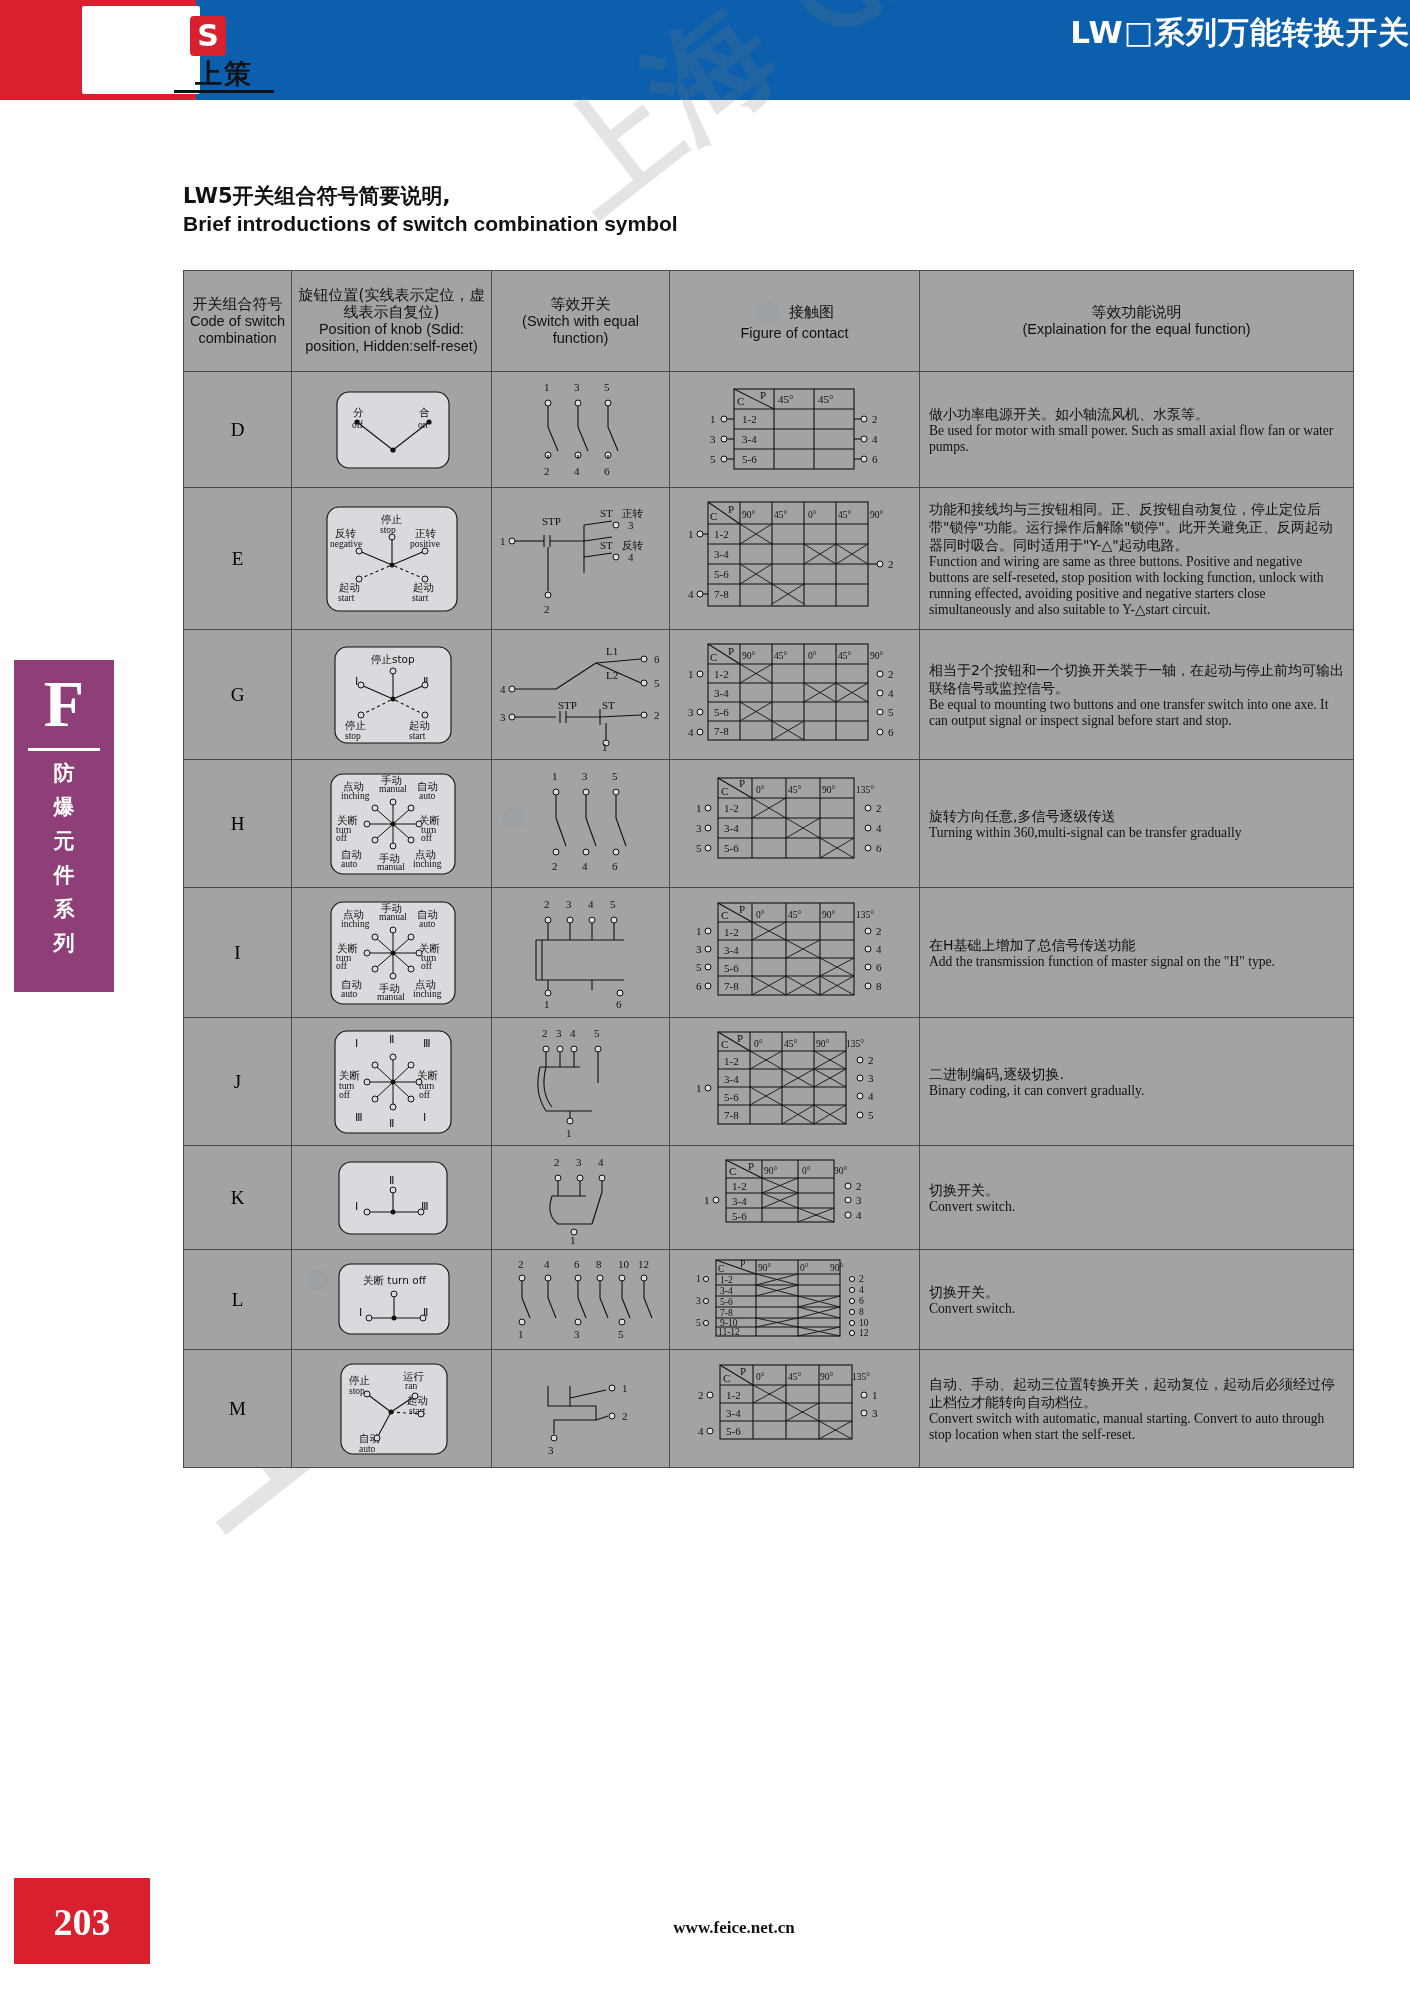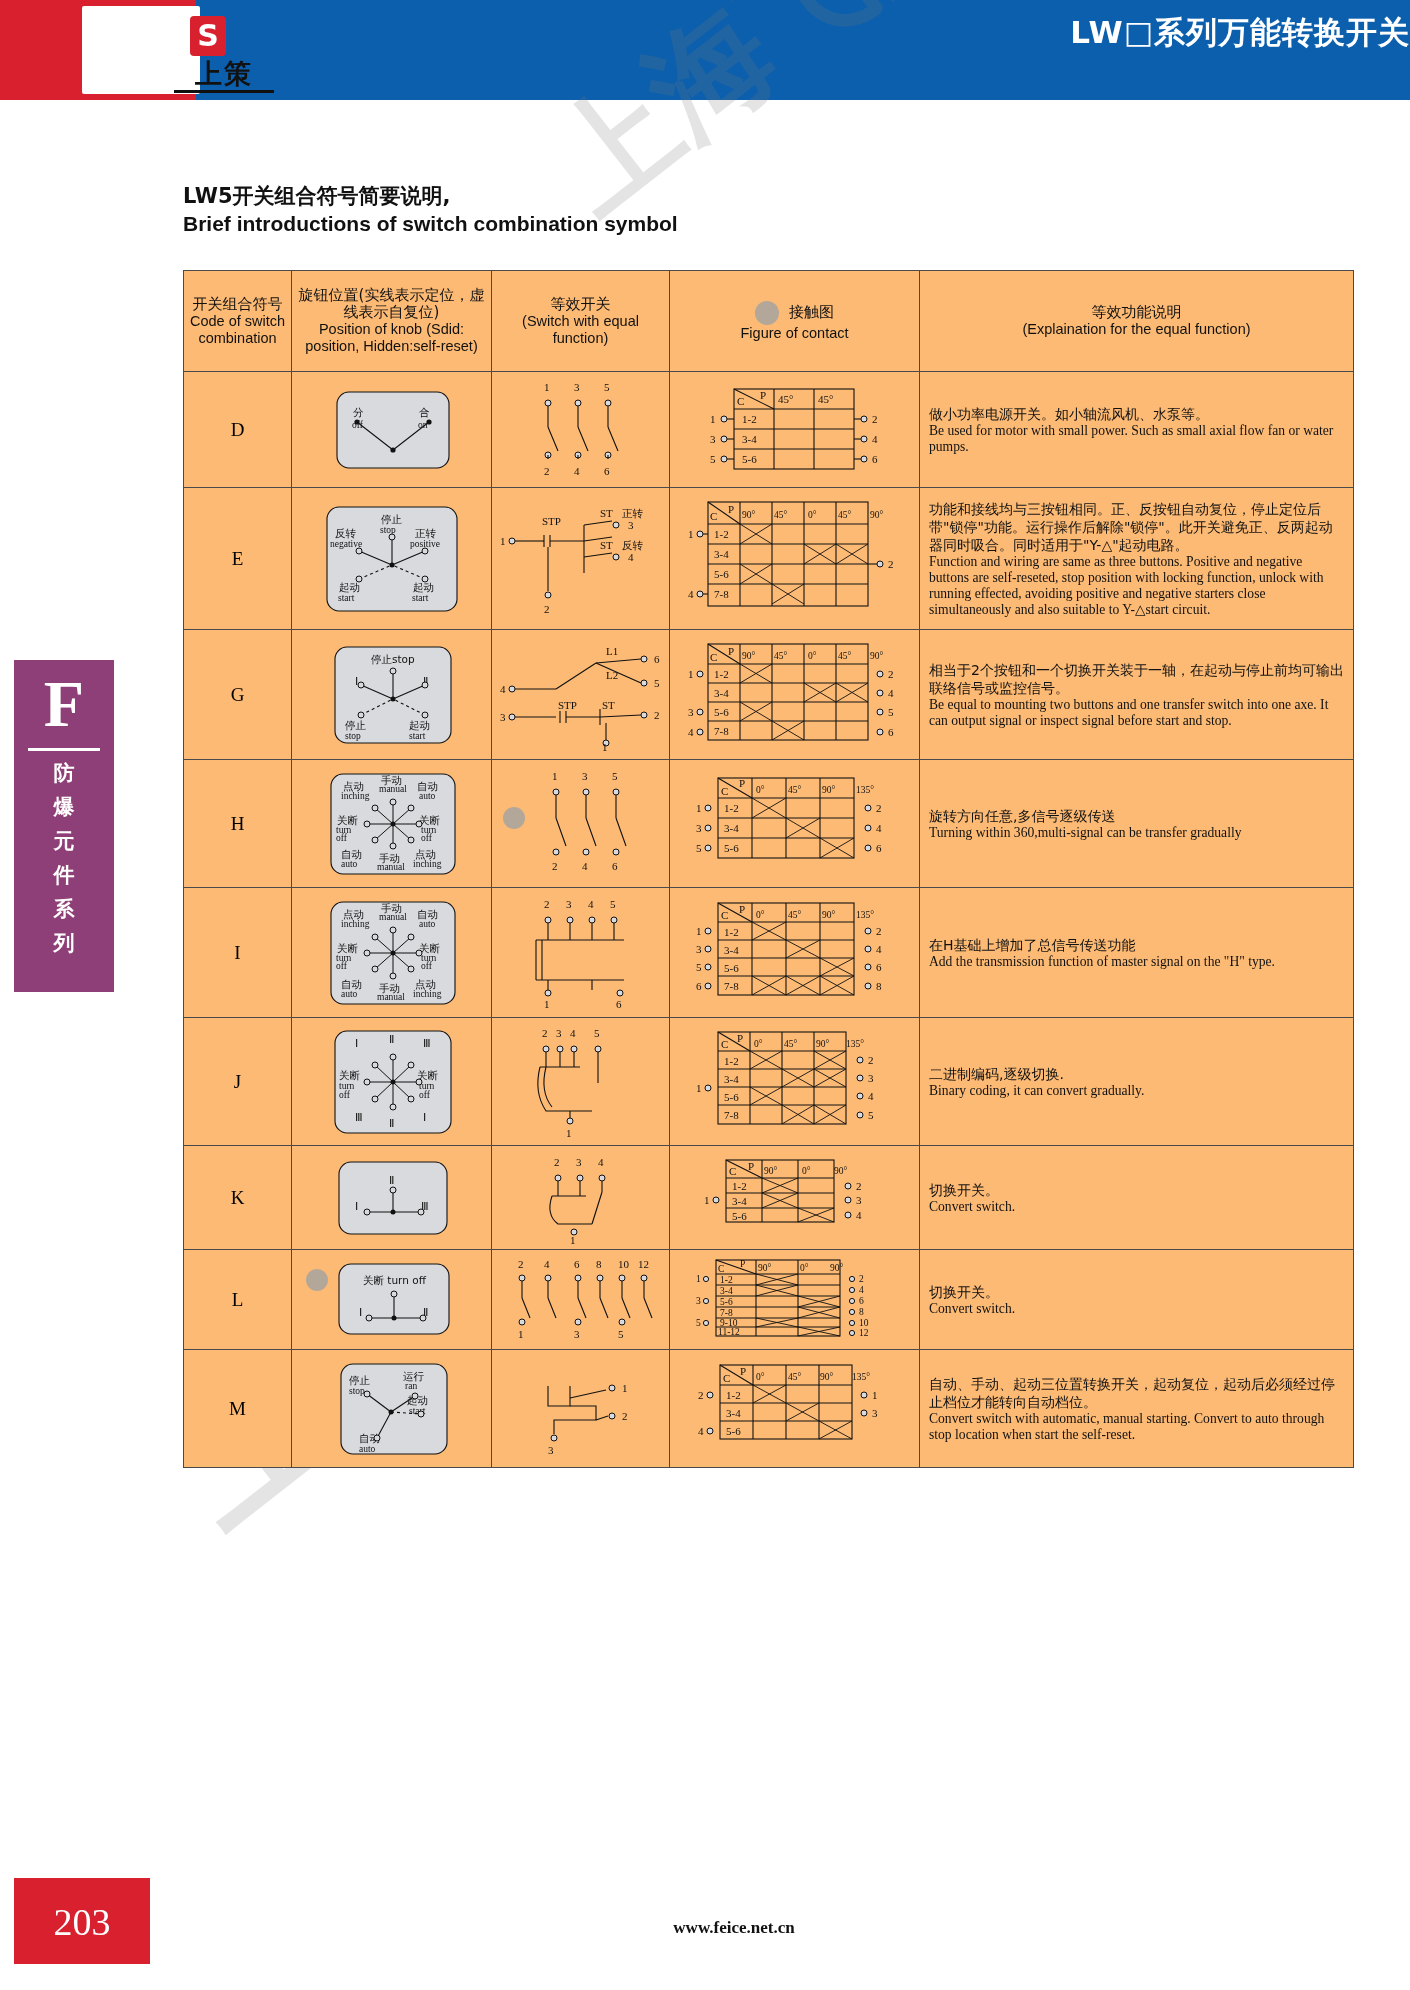--- a/index.html
+++ b/index.html
@@ -18,30 +18,30 @@
 
   
   .side-tab{position:absolute;left:14px;top:660px;width:100px;height:330px;background:#8f3f78;}
   .side-tab .letter{position:absolute;left:0;top:6px;width:100px;text-align:center;color:#ffffff;font-size:66px;font-weight:bold;font-family:"Liberation Serif",serif;}
   .side-tab .bar{position:absolute;left:14px;top:88px;width:72px;height:3px;background:#ffffff;}
   .side-tab .vtext{position:absolute;left:0;top:96px;width:100px;text-align:center;color:#ffffff;font-size:21px;font-weight:bold;line-height:34px;font-family:"DejaVu Sans",sans-serif;}
   .side-tab-tail{position:absolute;left:14px;top:990px;width:100px;height:2px;background:#8f3f78;}
 
   
   .footer-badge{position:absolute;left:14px;top:1878px;width:136px;height:86px;background:#d8202e;}
-  .footer-badge span{position:absolute;left:0;top:22px;width:136px;text-align:center;color:#ffffff;font-size:38px;font-weight:normal;font-family:"Liberation Serif",serif;}
+  .footer-badge span{position:absolute;left:0;top:22px;width:136px;text-align:center;color:#ffffff;font-size:38px;font-weight:bold;font-family:"Liberation Serif",serif;}
   .footer-url{position:absolute;left:0;top:1918px;width:1410px;text-align:center;font-size:17px;font-weight:bold;color:#111;font-family:"Liberation Serif",serif;padding-left:29px;}
 
   
   .title-cn{position:absolute;left:183px;top:182px;font-size:21px;font-weight:bold;color:#111;font-family:"DejaVu Sans",sans-serif;}
   .title-en{position:absolute;left:183px;top:212px;font-size:21px;font-weight:bold;color:#111;}
 
   
   .tbl{position:absolute;left:183px;top:270px;width:1171px;border-collapse:collapse;table-layout:fixed;}
-  .tbl td,.tbl th{border:1px solid #4a4a4a;vertical-align:middle;background:#fdba74;}
+  .tbl td,.tbl th{border:1px solid #4a4a4a;vertical-align:middle;background:#a3a3a3;}
   .hdr-cell{height:96px;text-align:center;font-size:14.5px;line-height:17px;color:#111;padding:2px 4px;font-weight:normal;}
   .hdr-cell .cn{font-family:"DejaVu Sans",sans-serif;font-size:15px;}
   .c-code{width:108px;text-align:center;font-size:19px;font-family:"Liberation Serif",serif;}
   .c-knob{width:200px;}
   .c-equiv{width:178px;}
   .c-contact{width:250px;}
   .c-expl{width:auto;padding:6px 9px;font-size:13.6px;line-height:16.2px;color:#111;}
   .c-expl .cn{font-family:"DejaVu Sans",sans-serif;font-size:14px;line-height:18px;display:block;}
   .c-expl .en{display:block;font-family:"Liberation Serif",serif;font-size:13.6px;line-height:16px;}
   svg{display:block;margin:0 auto;}

